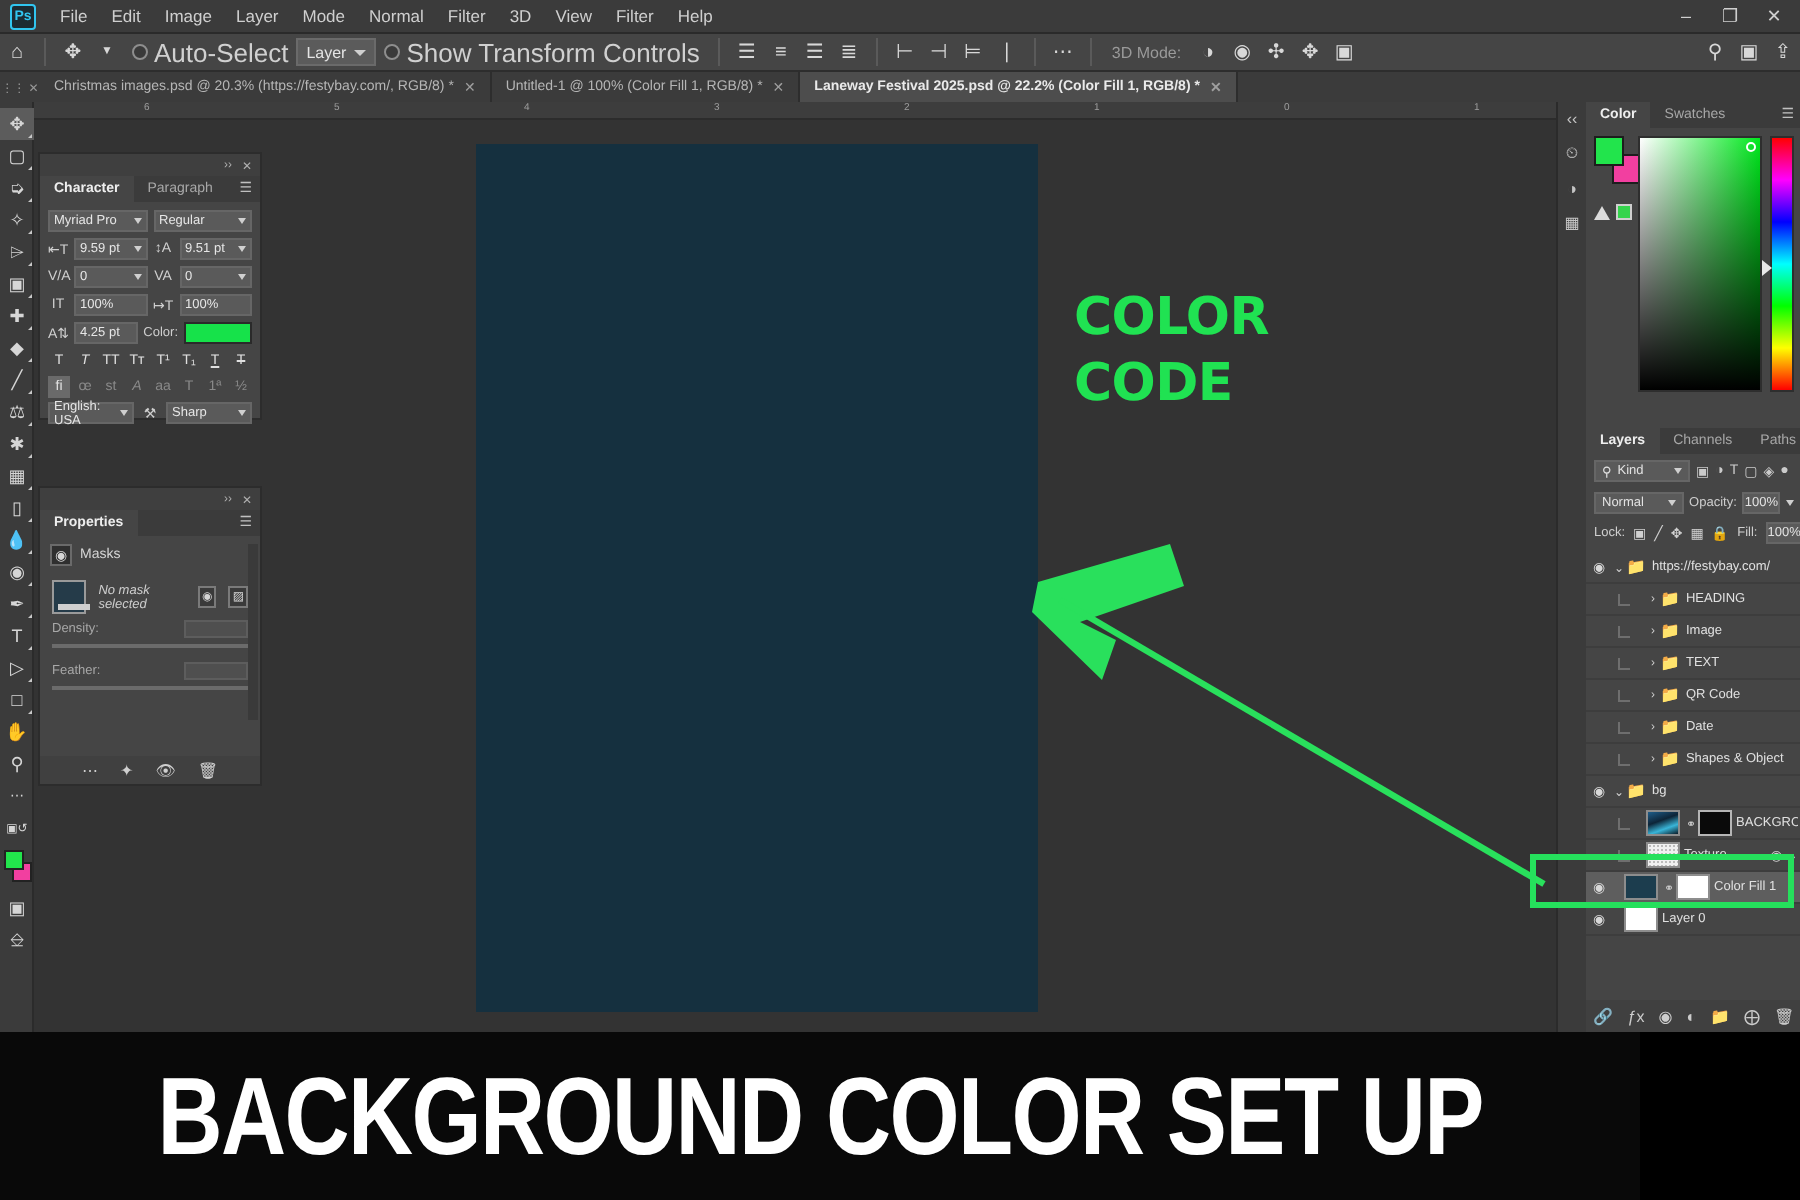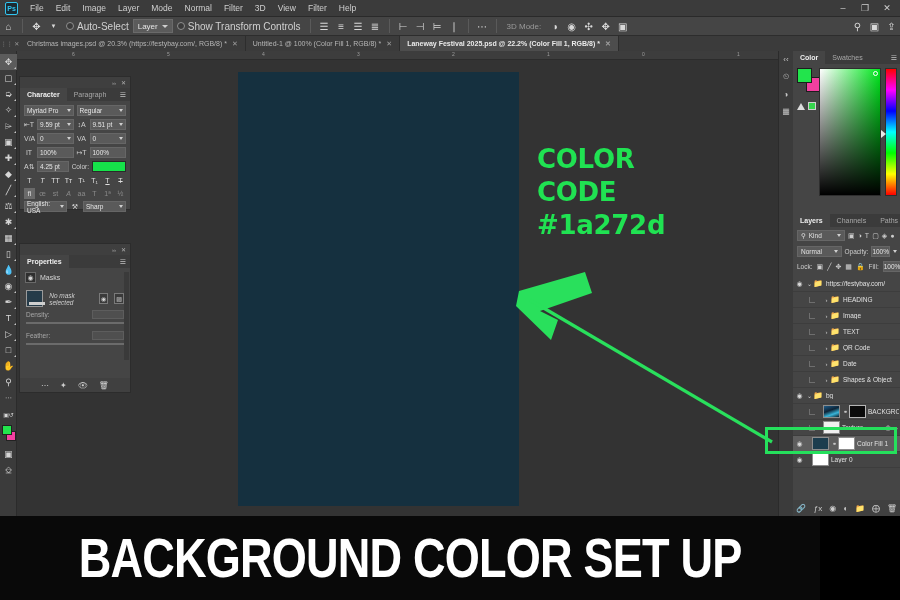--- a/index.html
+++ b/index.html
@@ -38,21 +38,21 @@
   .optionsbar {
     position:absolute; left:0; top:17px; width:900px; height:19px;
     background:#454545; display:flex; align-items:center; gap:0px;
     border-bottom:1px solid #2d2d2d;
   }
   .ob-sep { width:1px; height:14px; background:#5a5a5a; margin:0 5px; }
   .ob-ico {
     width:17px; height:17px; display:flex; align-items:center; justify-content:center;
     color:#d8d8d8; font-size:10px;
   }
-  .ob-chk { display:flex; align-items:center; gap:3px; font-size:10px; color:#d0d0d0; padding:0 4px; white-space:nowrap;}
+  .ob-chk { display:flex; align-items:center; gap:3px; font-size:13px; color:#d0d0d0; padding:0 4px; white-space:nowrap;}
   .ob-box { width:8px; height:8px; border:1px solid #8e8e8e; background:#3a3a3a; border-radius:50%;}
   .ob-sel {
     display:flex; align-items:center; gap:4px; background:#5b5b5b; border:1px solid #6a6a6a;
     height:14px; padding:0 4px; font-size:8px; color:#e4e4e4;
   }
   .caret { width:0;height:0;border-left:3px solid transparent;border-right:3px solid transparent;border-top:3px solid #cfcfcf;}
   .ob-label { font-size:8px; color:#9a9a9a; padding:0 5px; }
 
   
   .tabbar {
@@ -732,21 +732,20 @@
           <span>📁</span>
           <span>⨁</span>
           <span>🗑</span>
         </div>
       </div>
     </div>
 
     <div class="ann-text">
       <div>COLOR</div>
       <div>CODE</div>
-      <div>#1a272d</div>
     </div>
 
     <svg id="arrow-svg" viewBox="0 0 320 200">
       <polygon points="19,31 85,12 92,33 40,51 58,60 51,80 16,46" fill="#29e05c"></polygon>
       <line x1="30" y1="40" x2="272" y2="182" stroke="#29e05c" stroke-width="3.2"></line>
     </svg>
 
     <div id="layer-highlight-box"></div>
 
   </div>

